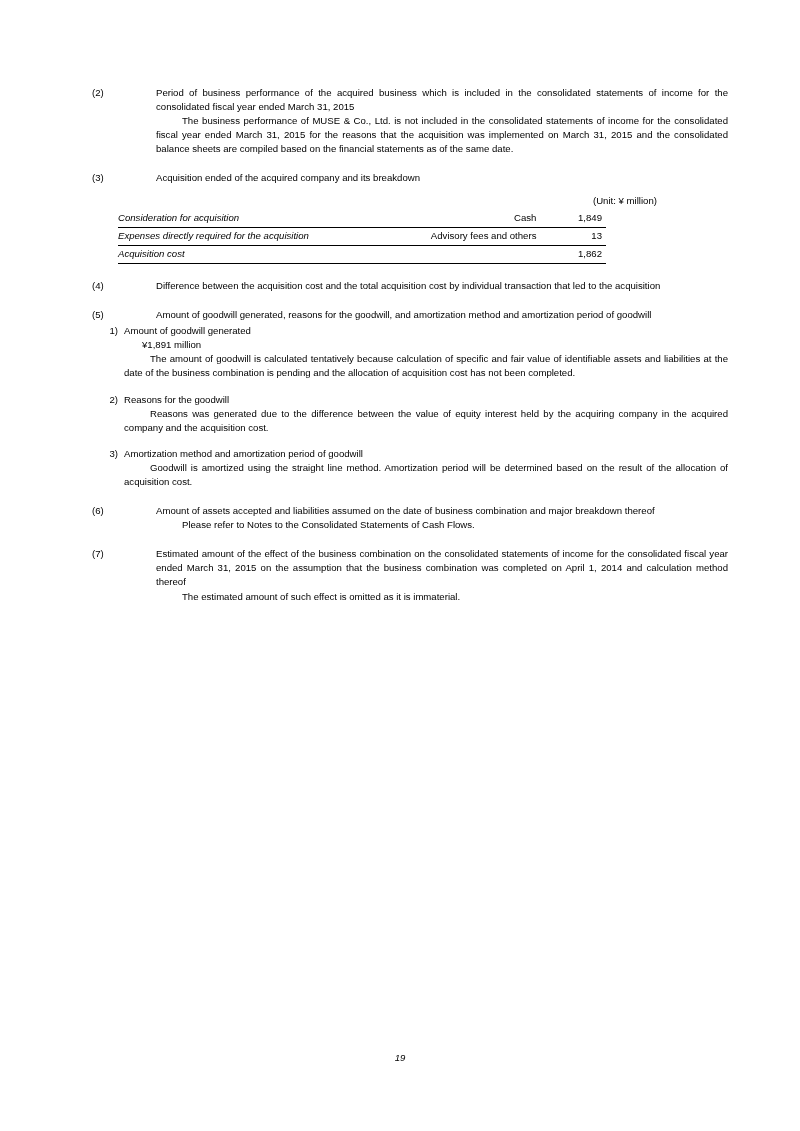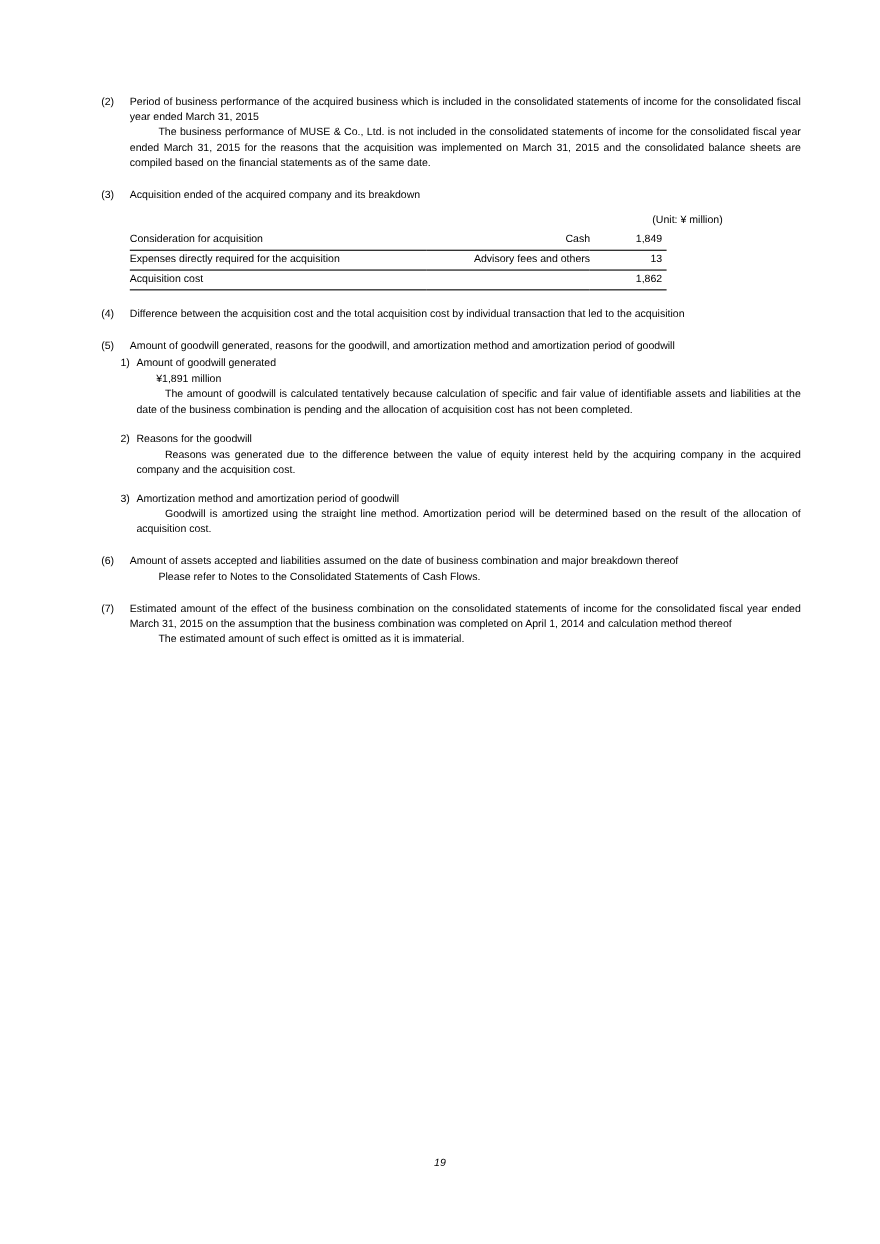--- a/index.html
+++ b/index.html
@@ -32,20 +32,21 @@
     align-items: flex-start;
     margin-bottom: 2px;
   }
   .block .marker {
     width: 26px;
     flex: 0 0 26px;
     text-align: left;
   }
   .block .content {
     flex: 1 1 auto;
+    margin-left: 38px;
   }
   .just {
     text-align: justify;
     text-justify: inter-word;
   }
   .indent-para {
     text-indent: 26px;
   }
   .gap-lg { margin-top: 15px; }
   .gap-md { margin-top: 12px; }
@@ -77,21 +78,21 @@
   table.cost-table {
     border-collapse: collapse;
     margin-left: 26px;
     width: 488px;
     font-size: 9.6px;
   }
   table.cost-table td {
     padding: 1px 0 2px 0;
     vertical-align: bottom;
   }
-  table.cost-table td.label { width: 272px; }
+  table.cost-table td.label { width: 272px; font-style: italic; }
   table.cost-table td.mid { width: 150px; text-align: right; }
   table.cost-table td.amount { text-align: right; width: 66px; padding-right: 4px; }
   tr.top-rule td { border-top: 1px solid #000; }
   tr.bot-rule td { border-bottom: 1px solid #000; }
 
   .page-number {
     position: absolute;
     left: 0;
     right: 0;
     top: 1052px;

